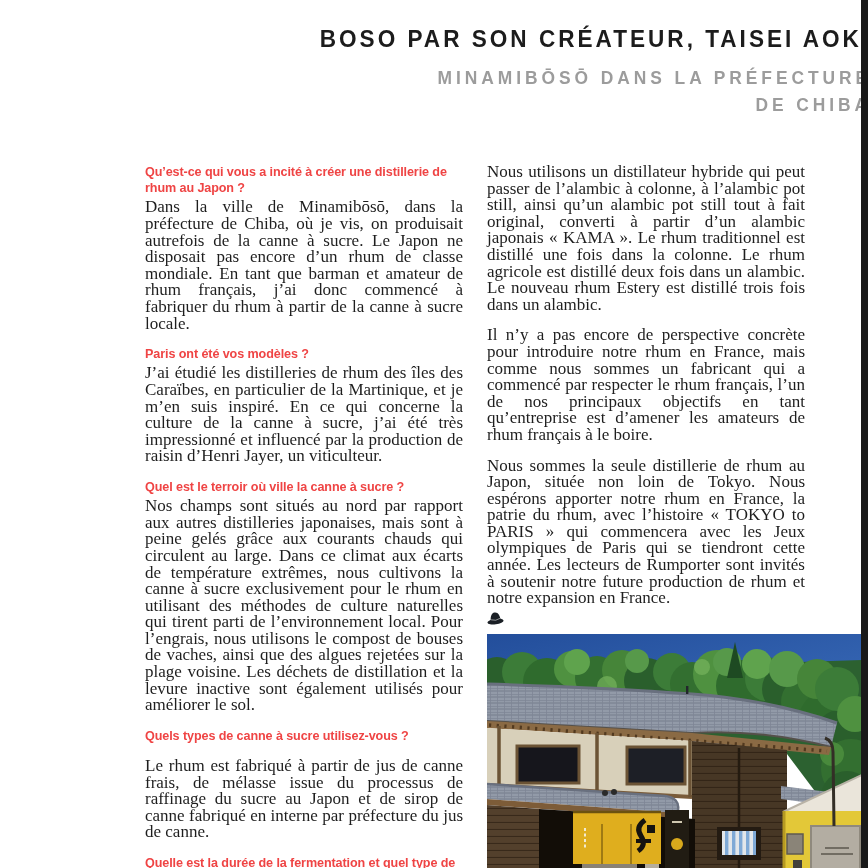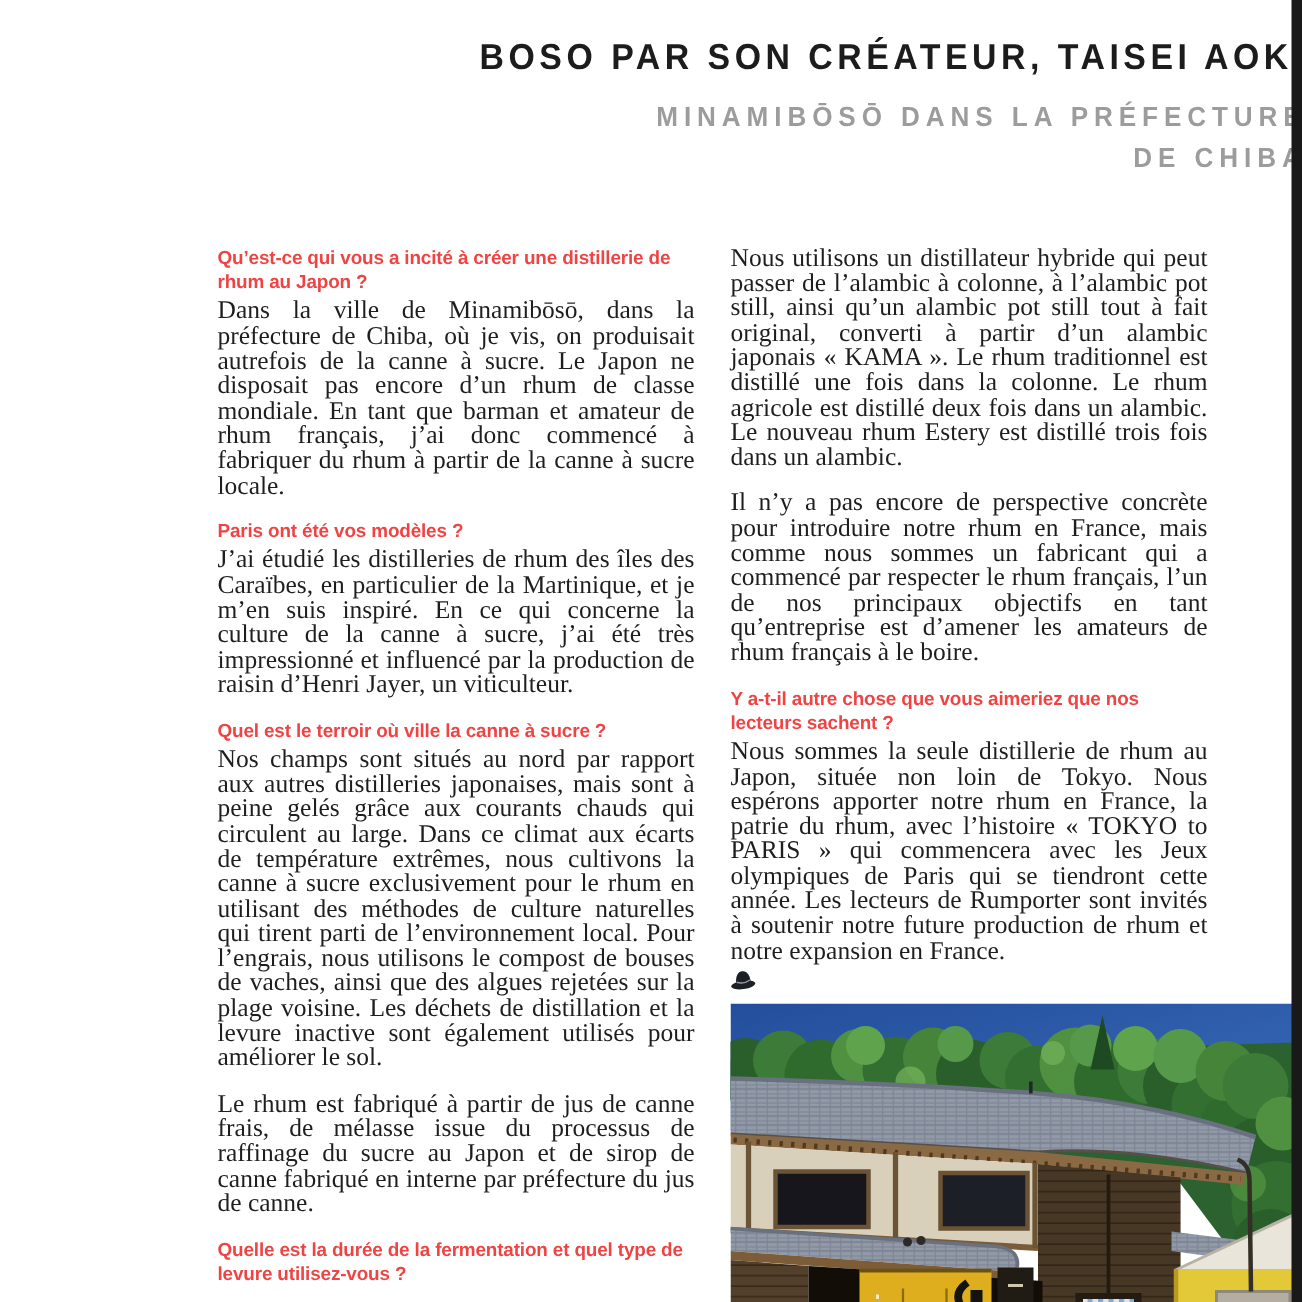--- a/index.html
+++ b/index.html
@@ -52,38 +52,38 @@
     </div>
     <div class="qa">
       <div class="q">Paris ont été vos modèles ?</div>
       <div class="a">J’ai étudié les distilleries de rhum des îles des Caraïbes, en particulier de la Martinique, et je m’en suis inspiré. En ce qui concerne la culture de la canne à sucre, j’ai été très impressionné et influencé par la production de raisin d’Henri Jayer, un viticulteur.</div>
     </div>
     <div class="qa">
       <div class="q">Quel est le terroir où ville la canne à sucre ?</div>
       <div class="a">Nos champs sont situés au nord par rapport aux autres distilleries japonaises, mais sont à peine gelés grâce aux courants chauds qui circulent au large. Dans ce climat aux écarts de température extrêmes, nous cultivons la canne à sucre exclusivement pour le rhum en utilisant des méthodes de culture naturelles qui tirent parti de l’environnement local. Pour l’engrais, nous utilisons le compost de bouses de vaches, ainsi que des algues rejetées sur la plage voisine. Les déchets de distillation et la levure inactive sont également utilisés pour améliorer le sol.</div>
     </div>
     <div class="qa">
+      <div class="q">Quels types de canne à sucre utilisez-vous ?</div>
     </div>
     <div class="qa">
       <div class="a">Le rhum est fabriqué à partir de jus de canne frais, de mélasse issue du processus de raffinage du sucre au Japon et de sirop de canne fabriqué en interne par préfecture du jus de canne.</div>
     </div>
     <div class="qa qa-last">
       <div class="q">Quelle est la durée de la fermentation et quel type de levure utilisez-vous ?</div>
     </div>
   </div>
 
   <div class="col col-right">
     <div class="qa">
       <div class="a">Nous utilisons un distillateur hybride qui peut passer de l’alambic à colonne, à l’alambic pot still, ainsi qu’un alambic pot still tout à fait original, converti à partir d’un alambic japonais « KAMA ». Le rhum traditionnel est distillé une fois dans la colonne. Le rhum agricole est distillé deux fois dans un alambic. Le nouveau rhum Estery est distillé trois fois dans un alambic.</div>
     </div>
     <div class="qa">
       <div class="a">Il n’y a pas encore de perspective concrète pour introduire notre rhum en France, mais comme nous sommes un fabricant qui a commencé par respecter le rhum français, l’un de nos principaux objectifs en tant qu’entreprise est d’amener les amateurs de rhum français à le boire.</div>
     </div>
     <div class="qa qa-last">
-      <div class="q">Y a-t-il autre chose que vous aimeriez que nos lecteurs sachent ?</div>
       <div class="a">Nous sommes la seule distillerie de rhum au Japon, située non loin de Tokyo. Nous espérons apporter notre rhum en France, la patrie du rhum, avec l’histoire « TOKYO to PARIS » qui commencera avec les Jeux olympiques de Paris qui se tiendront cette année. Les lecteurs de Rumporter sont invités à soutenir notre future production de rhum et notre expansion en France.</div>
     </div>
 
     <div class="endmark">
       <svg width="17" height="14" viewBox="0 0 17 14" aria-hidden="true">
         <ellipse cx="8.5" cy="10.6" rx="8.1" ry="2.8" fill="#1b2026" transform="rotate(-8 8.5 10.6)"></ellipse>
         <path d="M3.6,10.4 C3.4,5.4 5.1,1.4 8.5,1.4 C12,1.4 13.6,5 13.4,10.2 Z" fill="#1b2026" transform="rotate(-8 8.5 8)"></path>
         <path d="M4,8.2 Q8.5,10.4 13,8" stroke="#ffffff" stroke-width="0.9" fill="none" opacity="0.55" transform="rotate(-8 8.5 8)"></path>
       </svg>
     </div>

